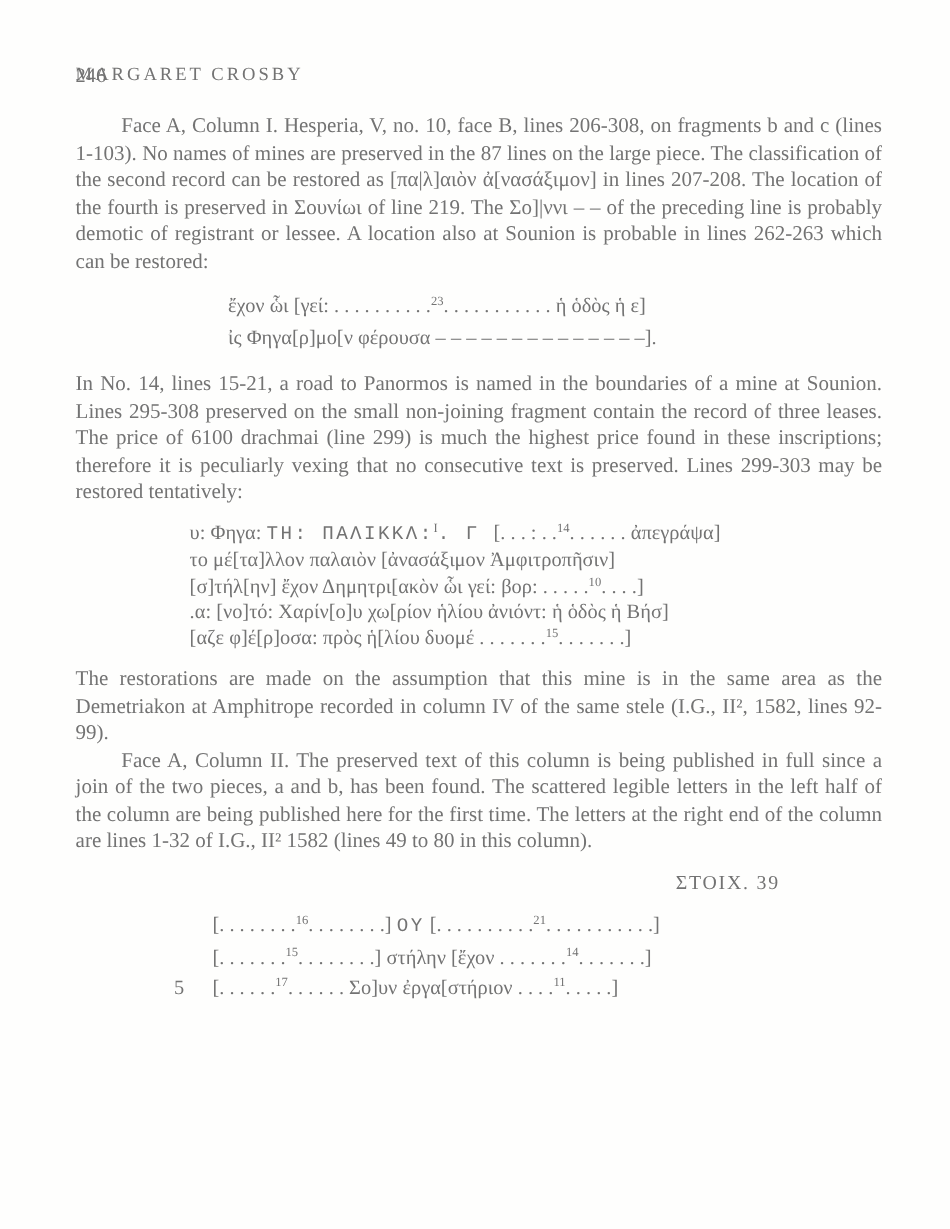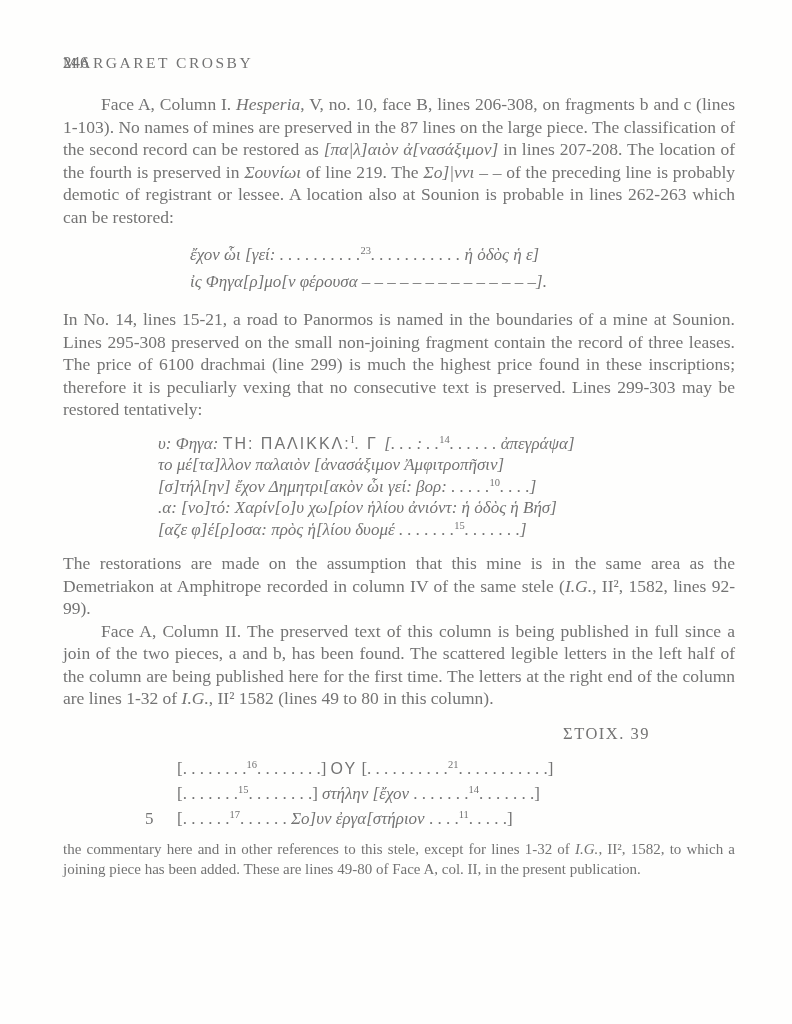--- a/index.html
+++ b/index.html
@@ -10,23 +10,23 @@
     font-family:"Liberation Serif","DejaVu Serif",serif;
     overflow:hidden;
   }
   .header { position:relative; height:24px; margin-bottom:16px; }
   .pagenum { position:absolute; left:0; top:0; font-size:17px; }
   .runtitle { position:absolute; left:0; right:16px; text-align:left; top:1px;
     font-size:15.5px; letter-spacing:2.5px; }
   p.body { margin:0; font-size:17.5px; line-height:22.5px; text-align:justify; }
   p.indent { text-indent:38px; }
   .seg-rm { font-style:normal; }
-  .seg-it { font-style:italic; }
-  .seg-gk { font-style:italic; }
-  .seg-caps { font-family:Liberation Sans, sans-serif;
+  .seg-it { }
+  .seg-gk { }
+  .seg-caps { font-family:Liberation Mono, monospace;
     font-style:normal; letter-spacing:2px; font-size:16px; }
   .seg-sup { vertical-align:6px; font-size:10.5px; line-height:0; font-style:normal; }
   .quote { font-size:17px; }
   .q1 { margin:13px 0 13px 127px; line-height:27px; }
   .q2 { margin:12px 0 12px 95px; line-height:21.5px; }
   .qline { white-space:nowrap; }
   .stoix { margin-top:14px; padding-right:85px; text-align:right;
     font-size:16.5px; letter-spacing:1.5px; height:22px; }
   .inscription { margin-top:10px; margin-left:82px; font-size:17px; line-height:25px; }
   .iline { position:relative; padding-left:32px; white-space:nowrap; }
@@ -74,15 +74,14 @@
     <div class="iline">
       <span class="lnum"></span>
       <span class="icontent"><span class="seg-rm">[. . . . . . .</span><span class="seg-sup">15</span><span class="seg-rm">. . . . . . . .] </span><span class="seg-gk">στήλην [ἔχον</span><span class="seg-rm"> . . . . . . .</span><span class="seg-sup">14</span><span class="seg-rm">. . . . . . .]</span></span>
     </div>
     <div class="iline">
       <span class="lnum">5</span>
       <span class="icontent"><span class="seg-rm">[. . . . . .</span><span class="seg-sup">17</span><span class="seg-rm">. . . . . . </span><span class="seg-gk">Σο]υν ἐργα[στήριον</span><span class="seg-rm"> . . . .</span><span class="seg-sup">11</span><span class="seg-rm">. . . . .]</span></span>
     </div>
   </div>
 
-  <p class="footnote"><span class="seg-rm">the commentary here and in other references to this stele, except for lines 1-32 of </span><span class="seg-it">I.G.</span><span class="seg-rm">, II², 1582, to which a joining piece has been added.  These are lines 49-80 of Face A, col. II, in the present publication.</span></p>
 
 </div>
 
 </body></html>

